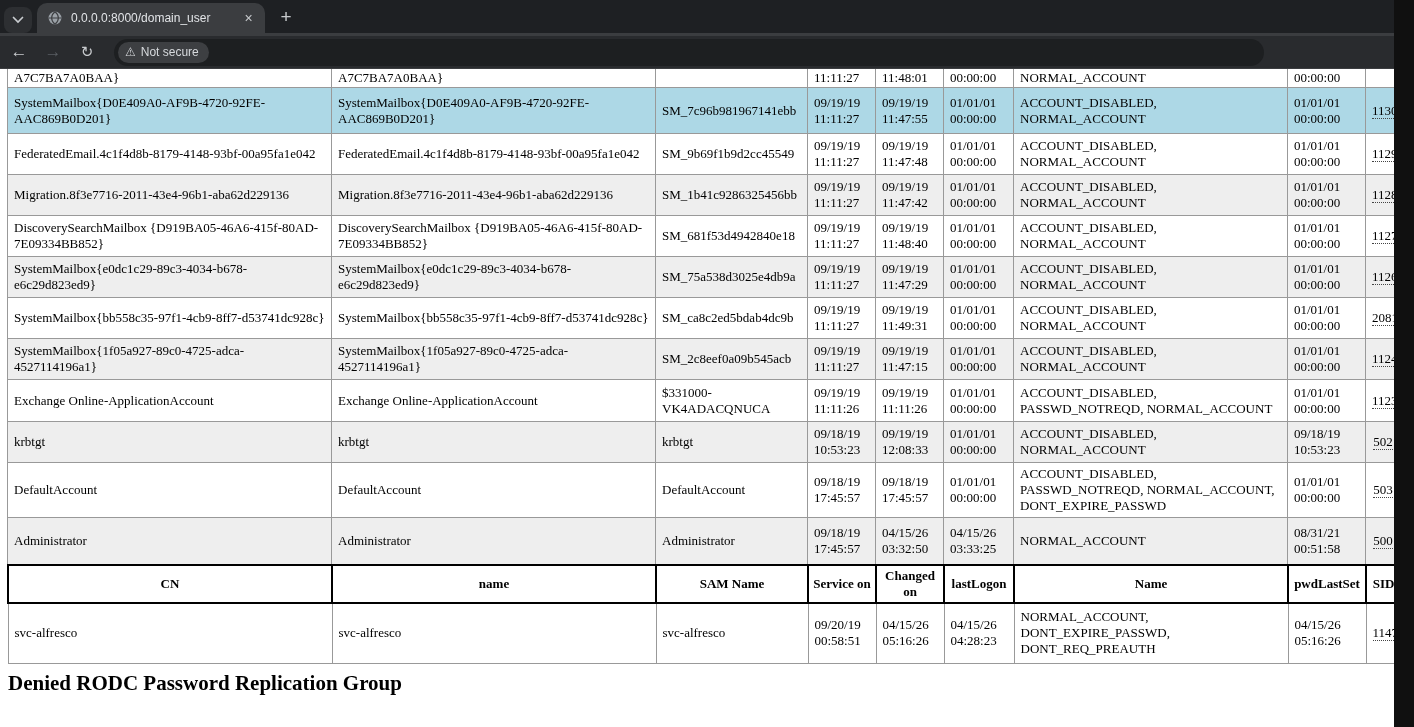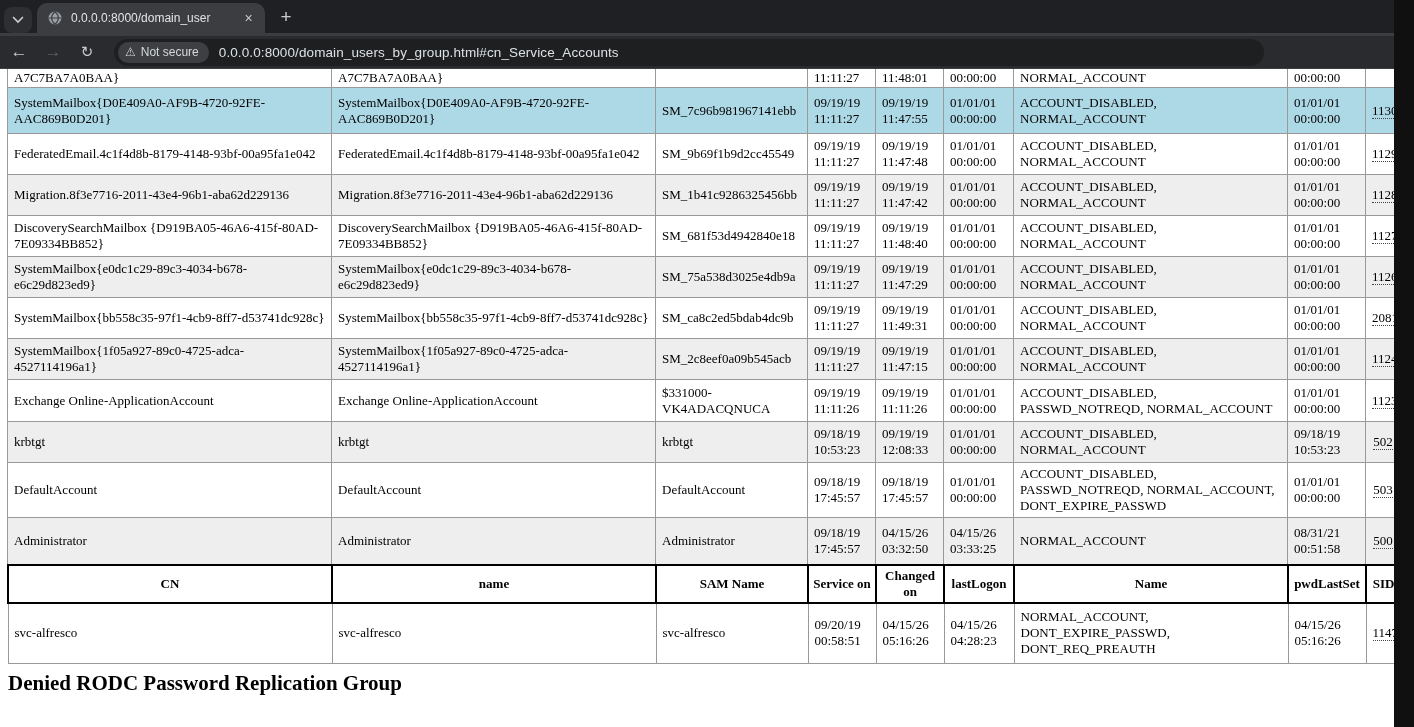--- a/index.html
+++ b/index.html
@@ -158,21 +158,20 @@
     <div class="strip-band"></div>
     <div class="toolbar">
       <span class="nav-btn">←</span>
       <span class="nav-btn disabled">→</span>
       <span class="nav-btn reload">↻</span>
       <div class="omnibox">
         <span class="chip">
           <span class="warn">⚠</span>
           <span>Not secure</span>
         </span>
-        <span class="url">0.0.0.0:8000/domain_users_by_group.html#cn_Service_Accounts</span>
       </div>
     </div>
   </div>
 
   <div class="content">
 
     <table class="data">
       <colgroup>
         <col style="width:324px">
           <col style="width:324px">

